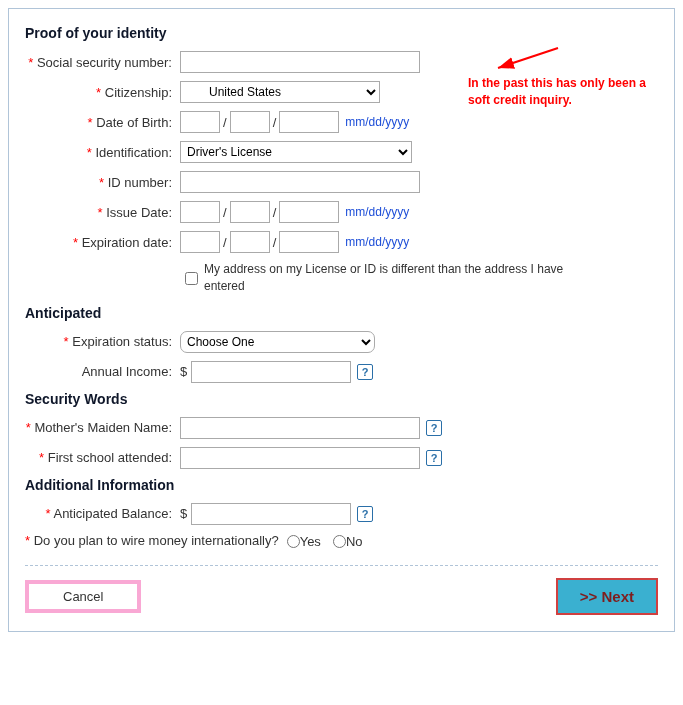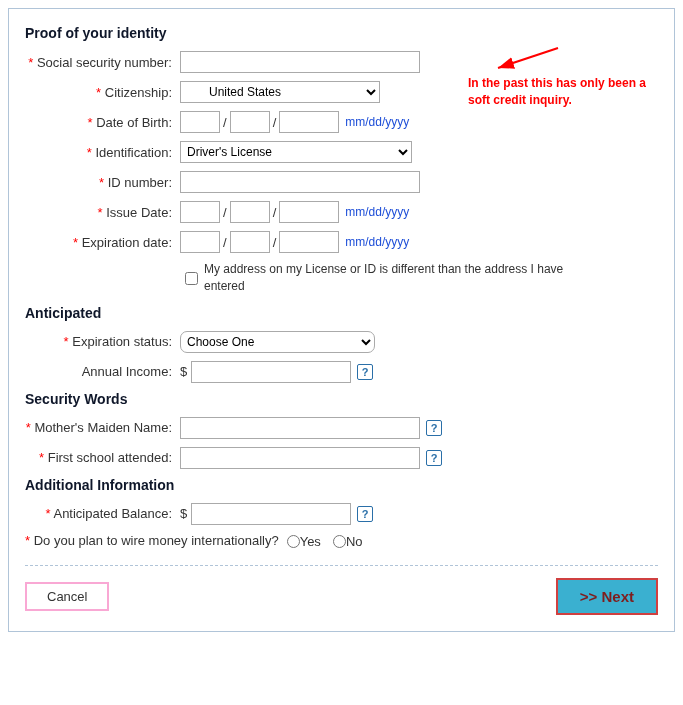--- a/index.html
+++ b/index.html
@@ -121,22 +121,22 @@
     .footer-bar {
       border-top: 1px dashed #b0c4d8;
       margin-top: 16px;
       padding-top: 12px;
       display: flex;
       justify-content: space-between;
       align-items: center;
     }
     .cancel-btn {
       background: #fff;
-      border: 2px solid #f9a8d4;
-      padding: 5px 20px;
+      border: 4px solid #f9a8d4;
+      padding: 5px 34px;
       font-size: 13px;
       cursor: pointer;
       color: #333;
     }
     .next-btn {
       background: #3ab0d0;
       border: 2px solid #d04040;
       color: #7f1d1d;
       padding: 8px 22px;
       font-size: 15px;

